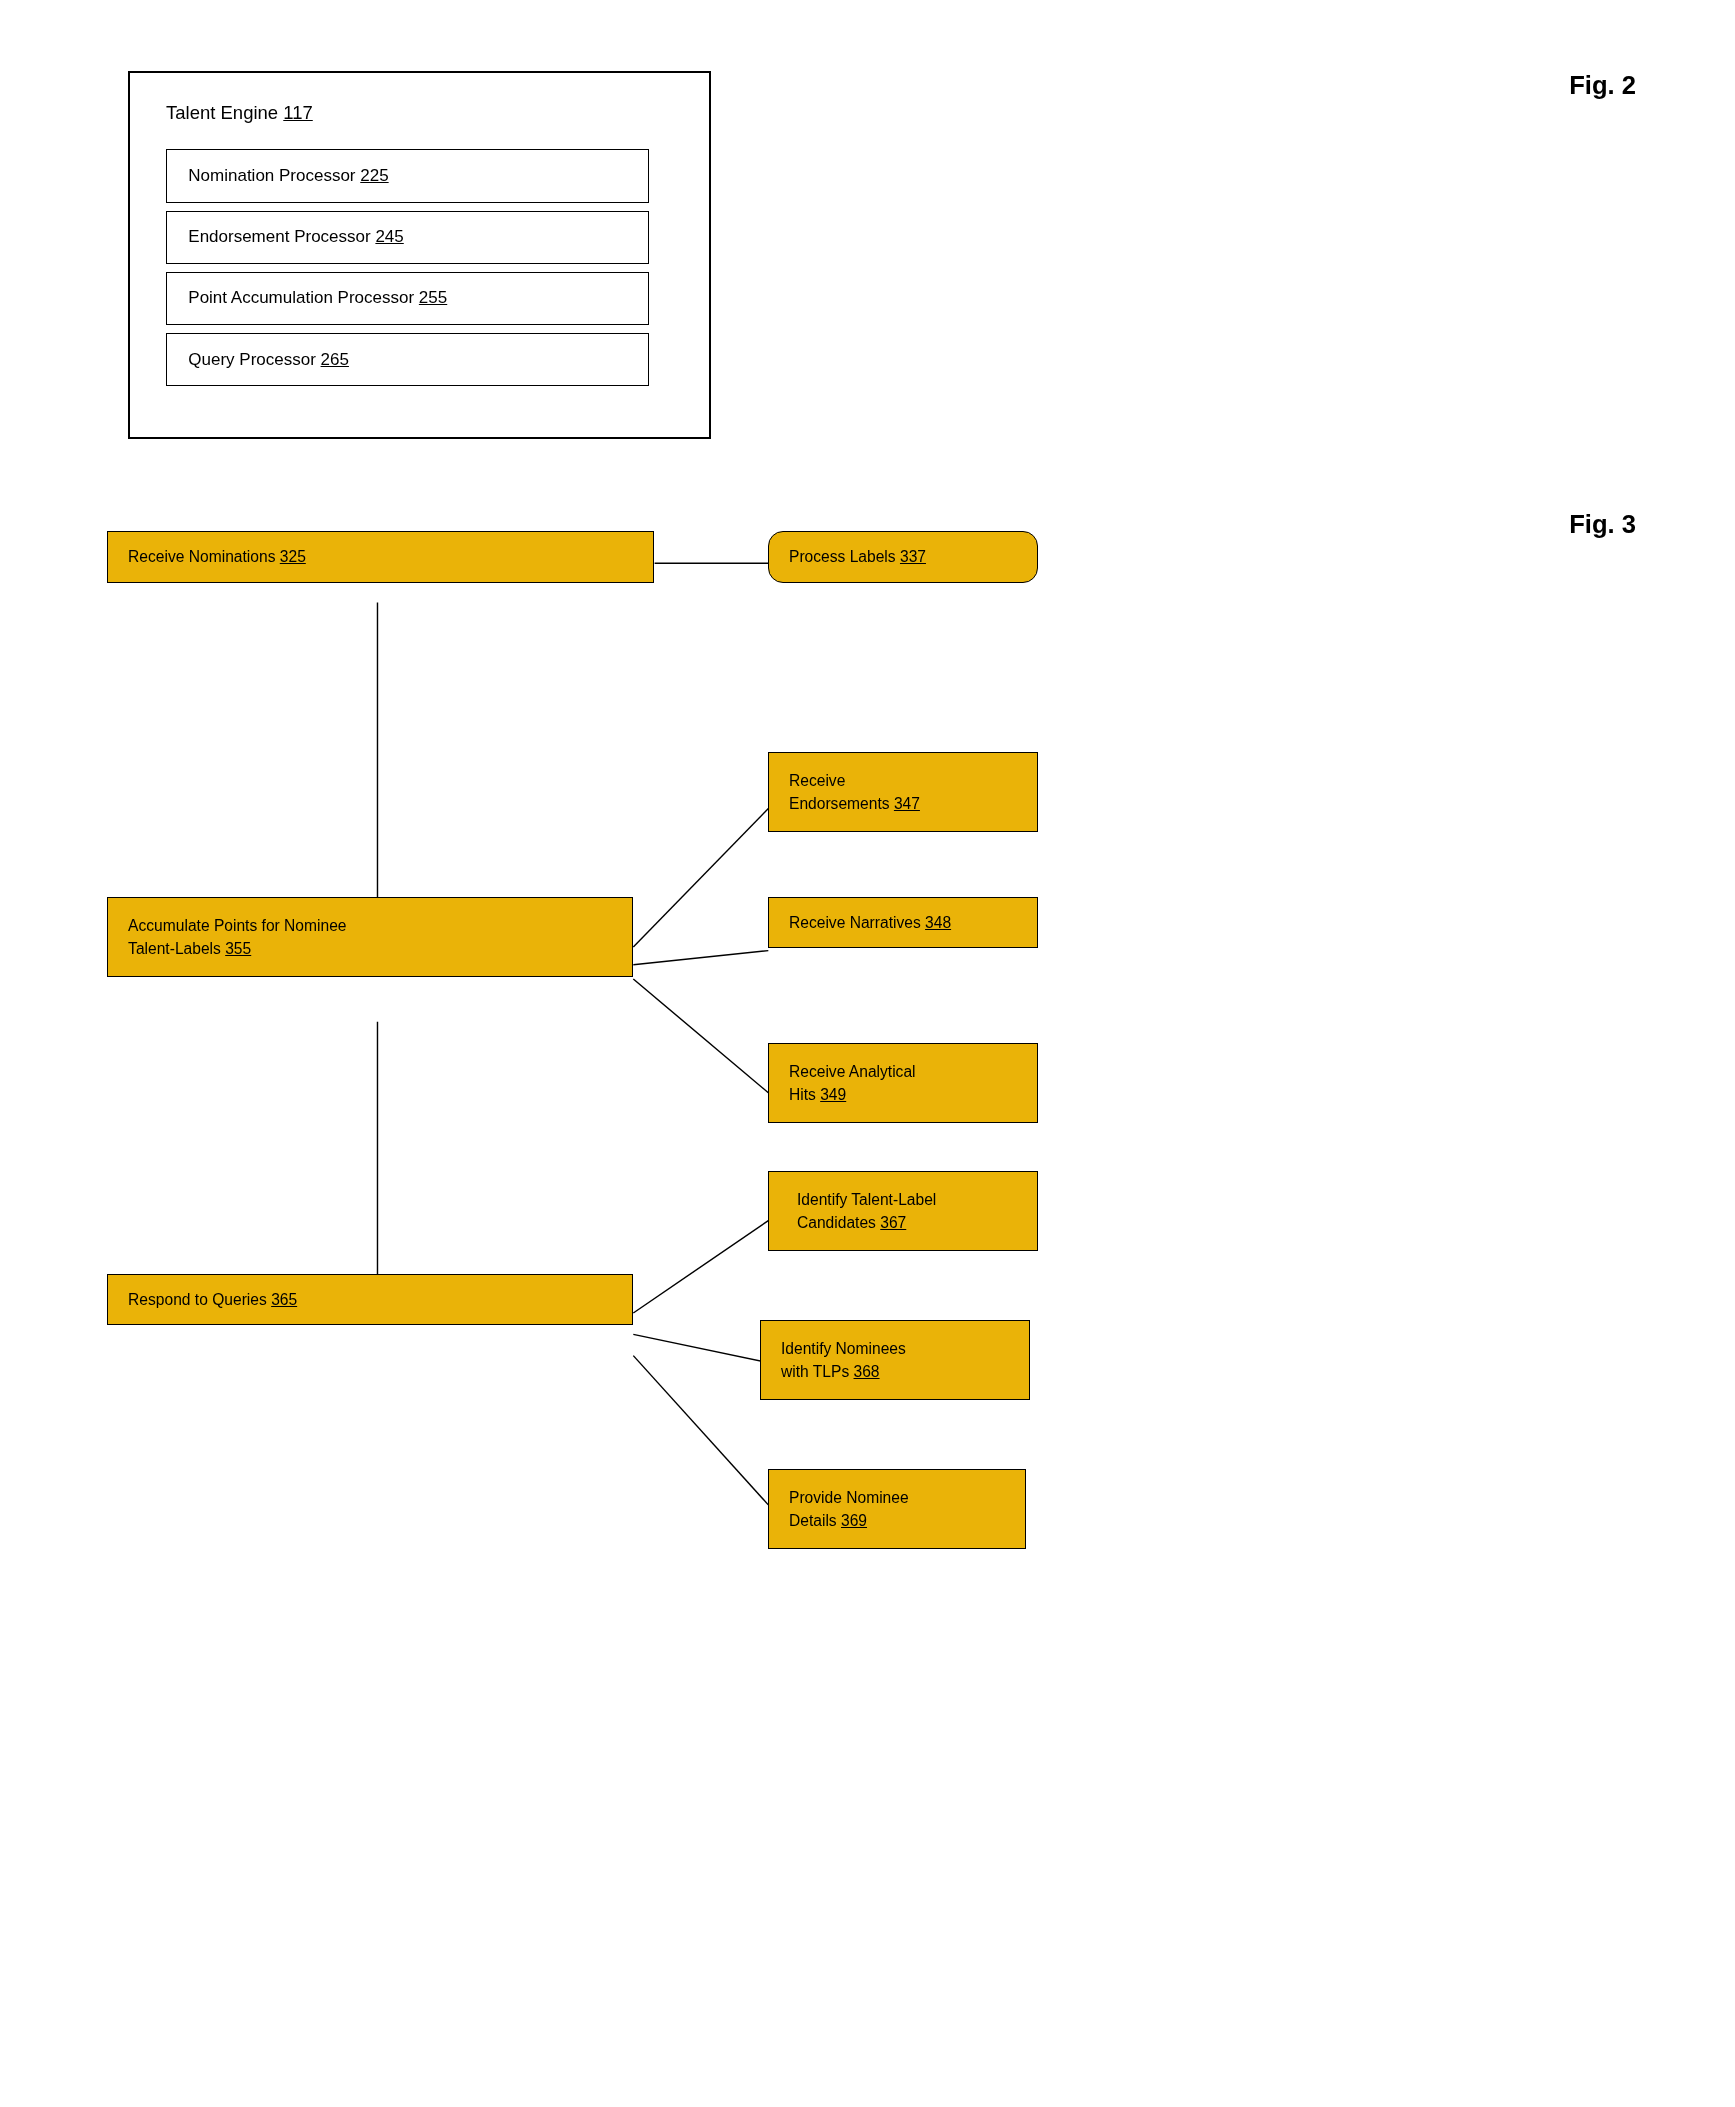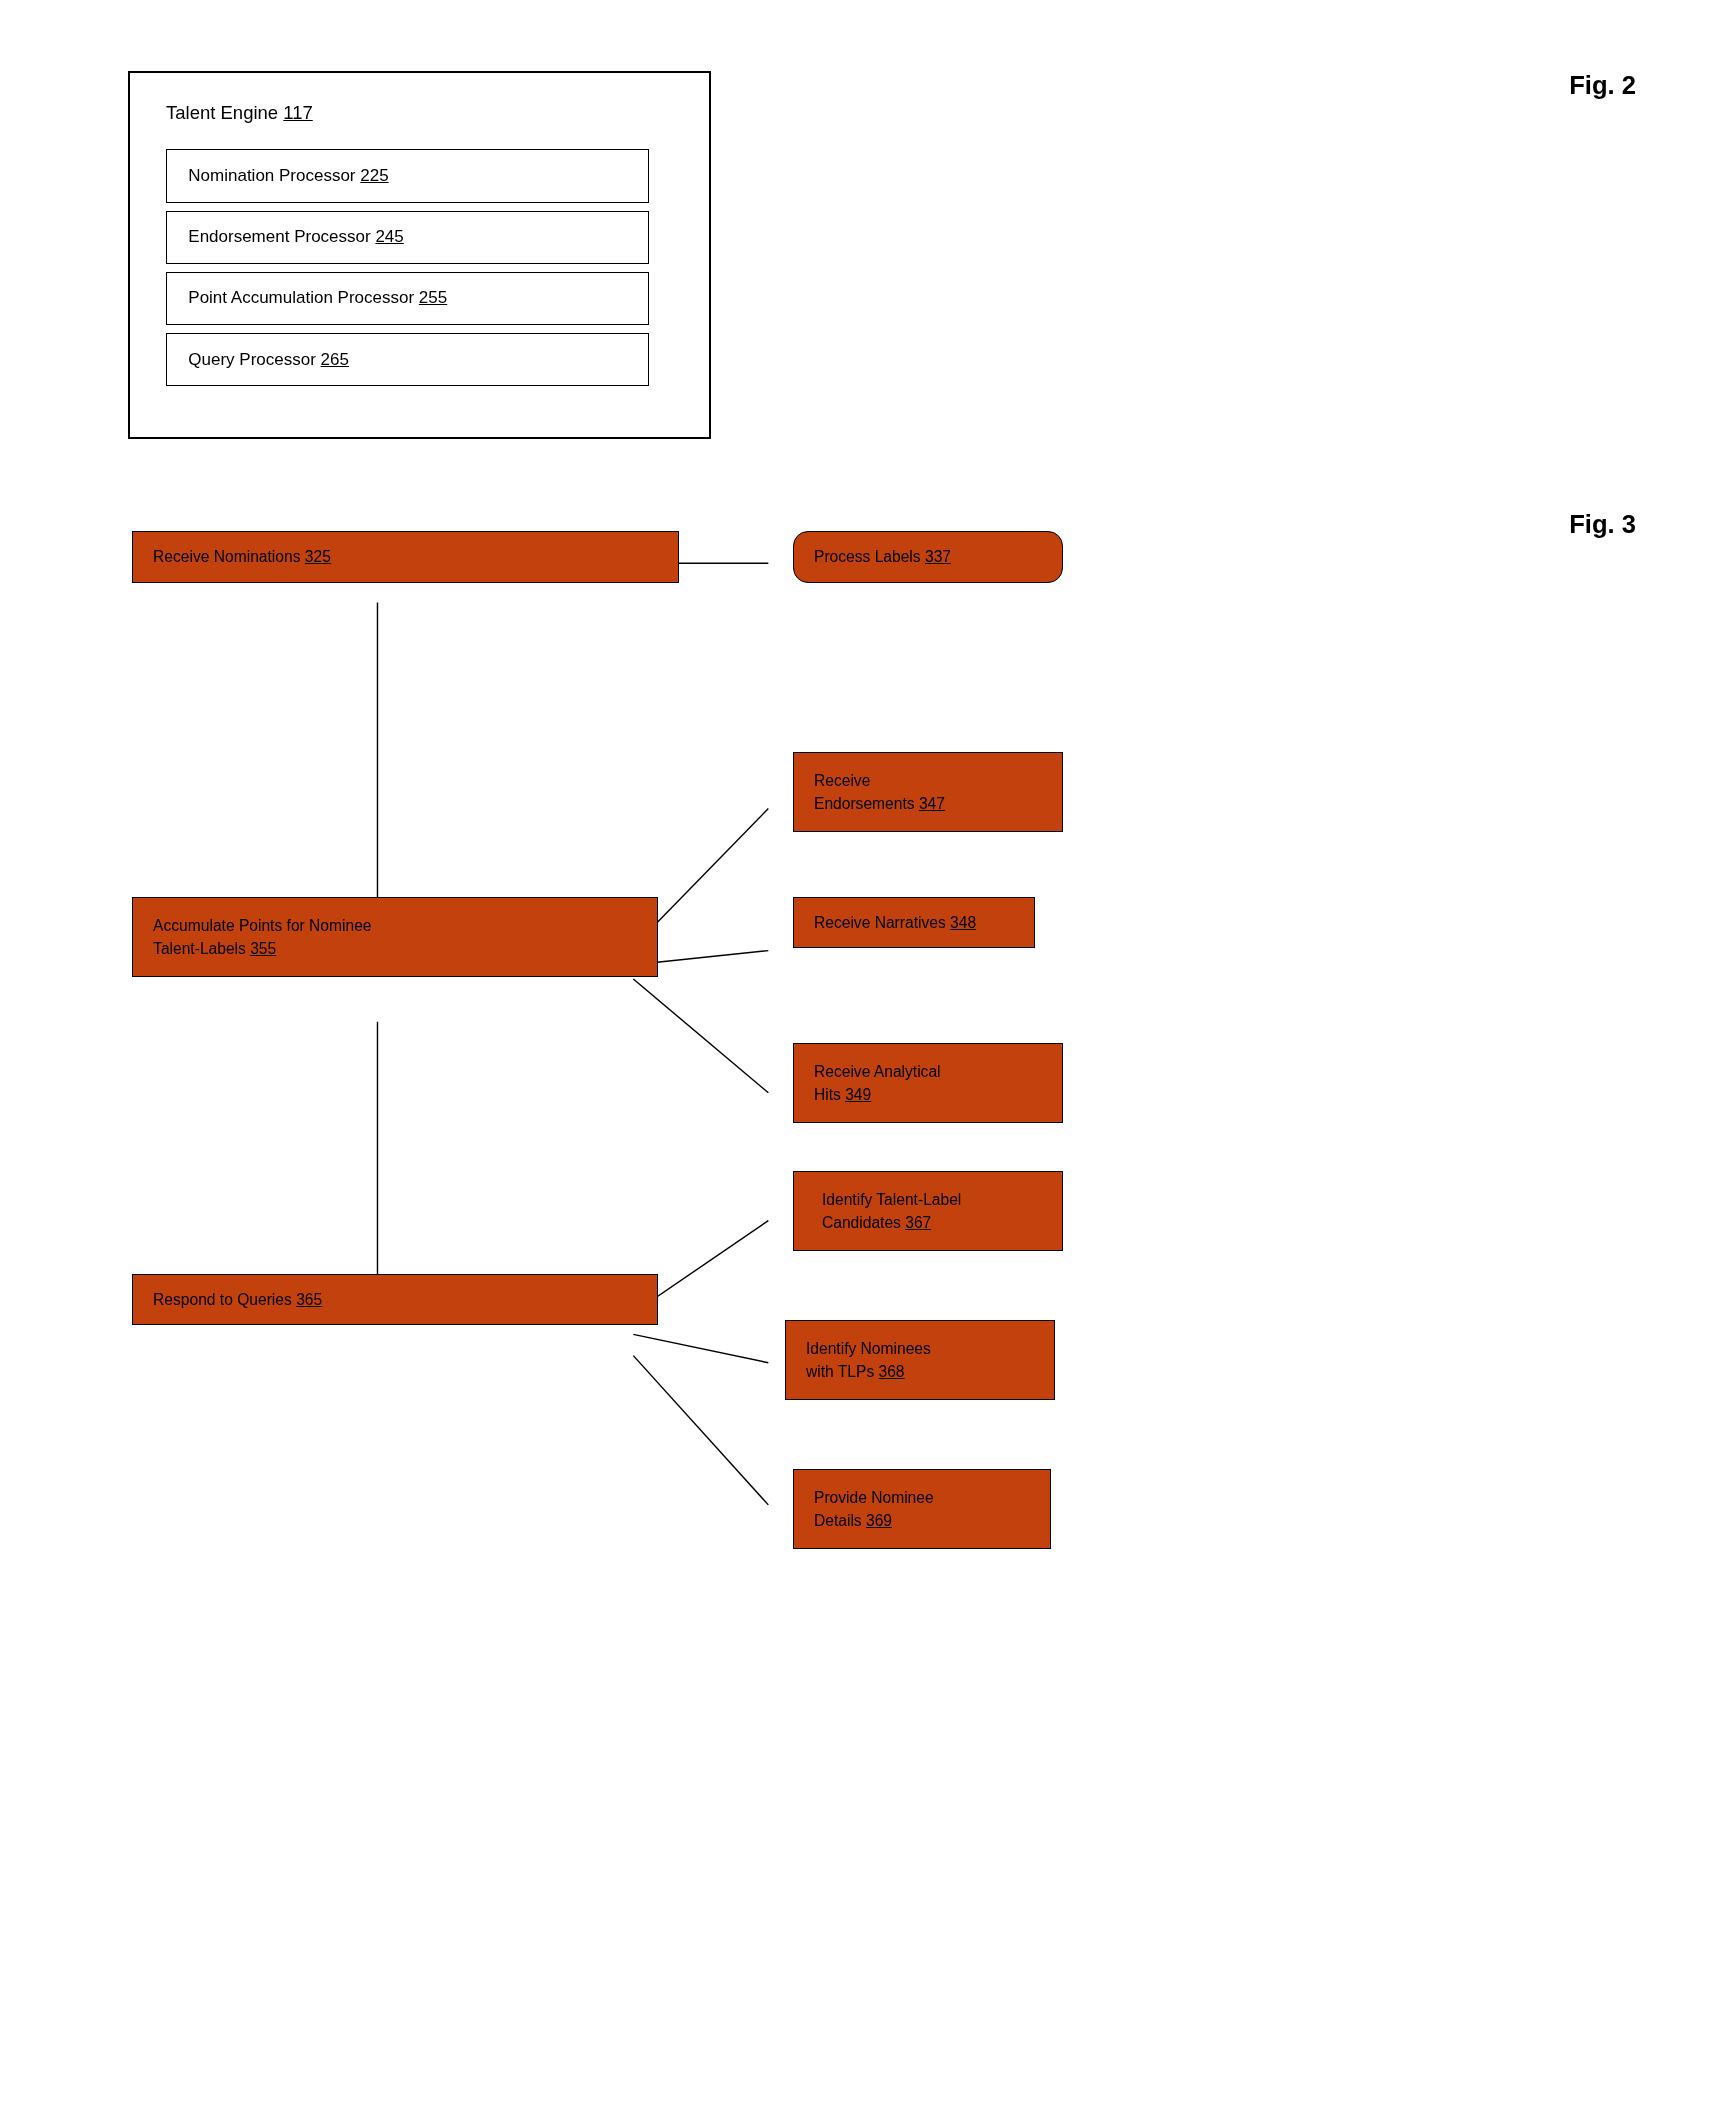--- a/index.html
+++ b/index.html
@@ -79,22 +79,21 @@
       position: relative;
       width: 1493px;
       height: 1137px;
     }
 
     .flow-box {
       border: 1.4px solid #000;
       padding: 15.6px 20px;
       font-size: 15.6px;
       position: absolute;
-      background: #c2410c;
-      margin-left: 25px;
+      background: #eab308;
     }
 
     .flow-box u {
       text-decoration: underline;
     }
 
     
     .connectors {
       position: absolute;
       top: 0;
@@ -171,21 +170,21 @@
       </div>
 
       <div class="flow-box" style="left: 7.1px; top: 387px; width: 526px; line-height: 1.5;">
         <span>Accumulate Points for Nominee<br>Talent-Labels </span><u>355</u>
       </div>
 
       <div class="flow-box" style="left: 668px; top: 242px; width: 270px; line-height: 1.5;">
         <span>Receive<br>Endorsements </span><u>347</u>
       </div>
 
-      <div class="flow-box" style="left: 668px; top: 387px; width: 242px;">
+      <div class="flow-box" style="left: 668px; top: 387px; width: 270px;">
         <span>Receive Narratives </span><u>348</u>
       </div>
 
       <div class="flow-box" style="left: 668px; top: 533px; width: 270px; line-height: 1.5;">
         <span>Receive Analytical<br>Hits </span><u>349</u>
       </div>
 
       <div class="flow-box" style="left: 7.1px; top: 764px; width: 526px;">
         <span>Respond to Queries </span><u>365</u>
       </div>

